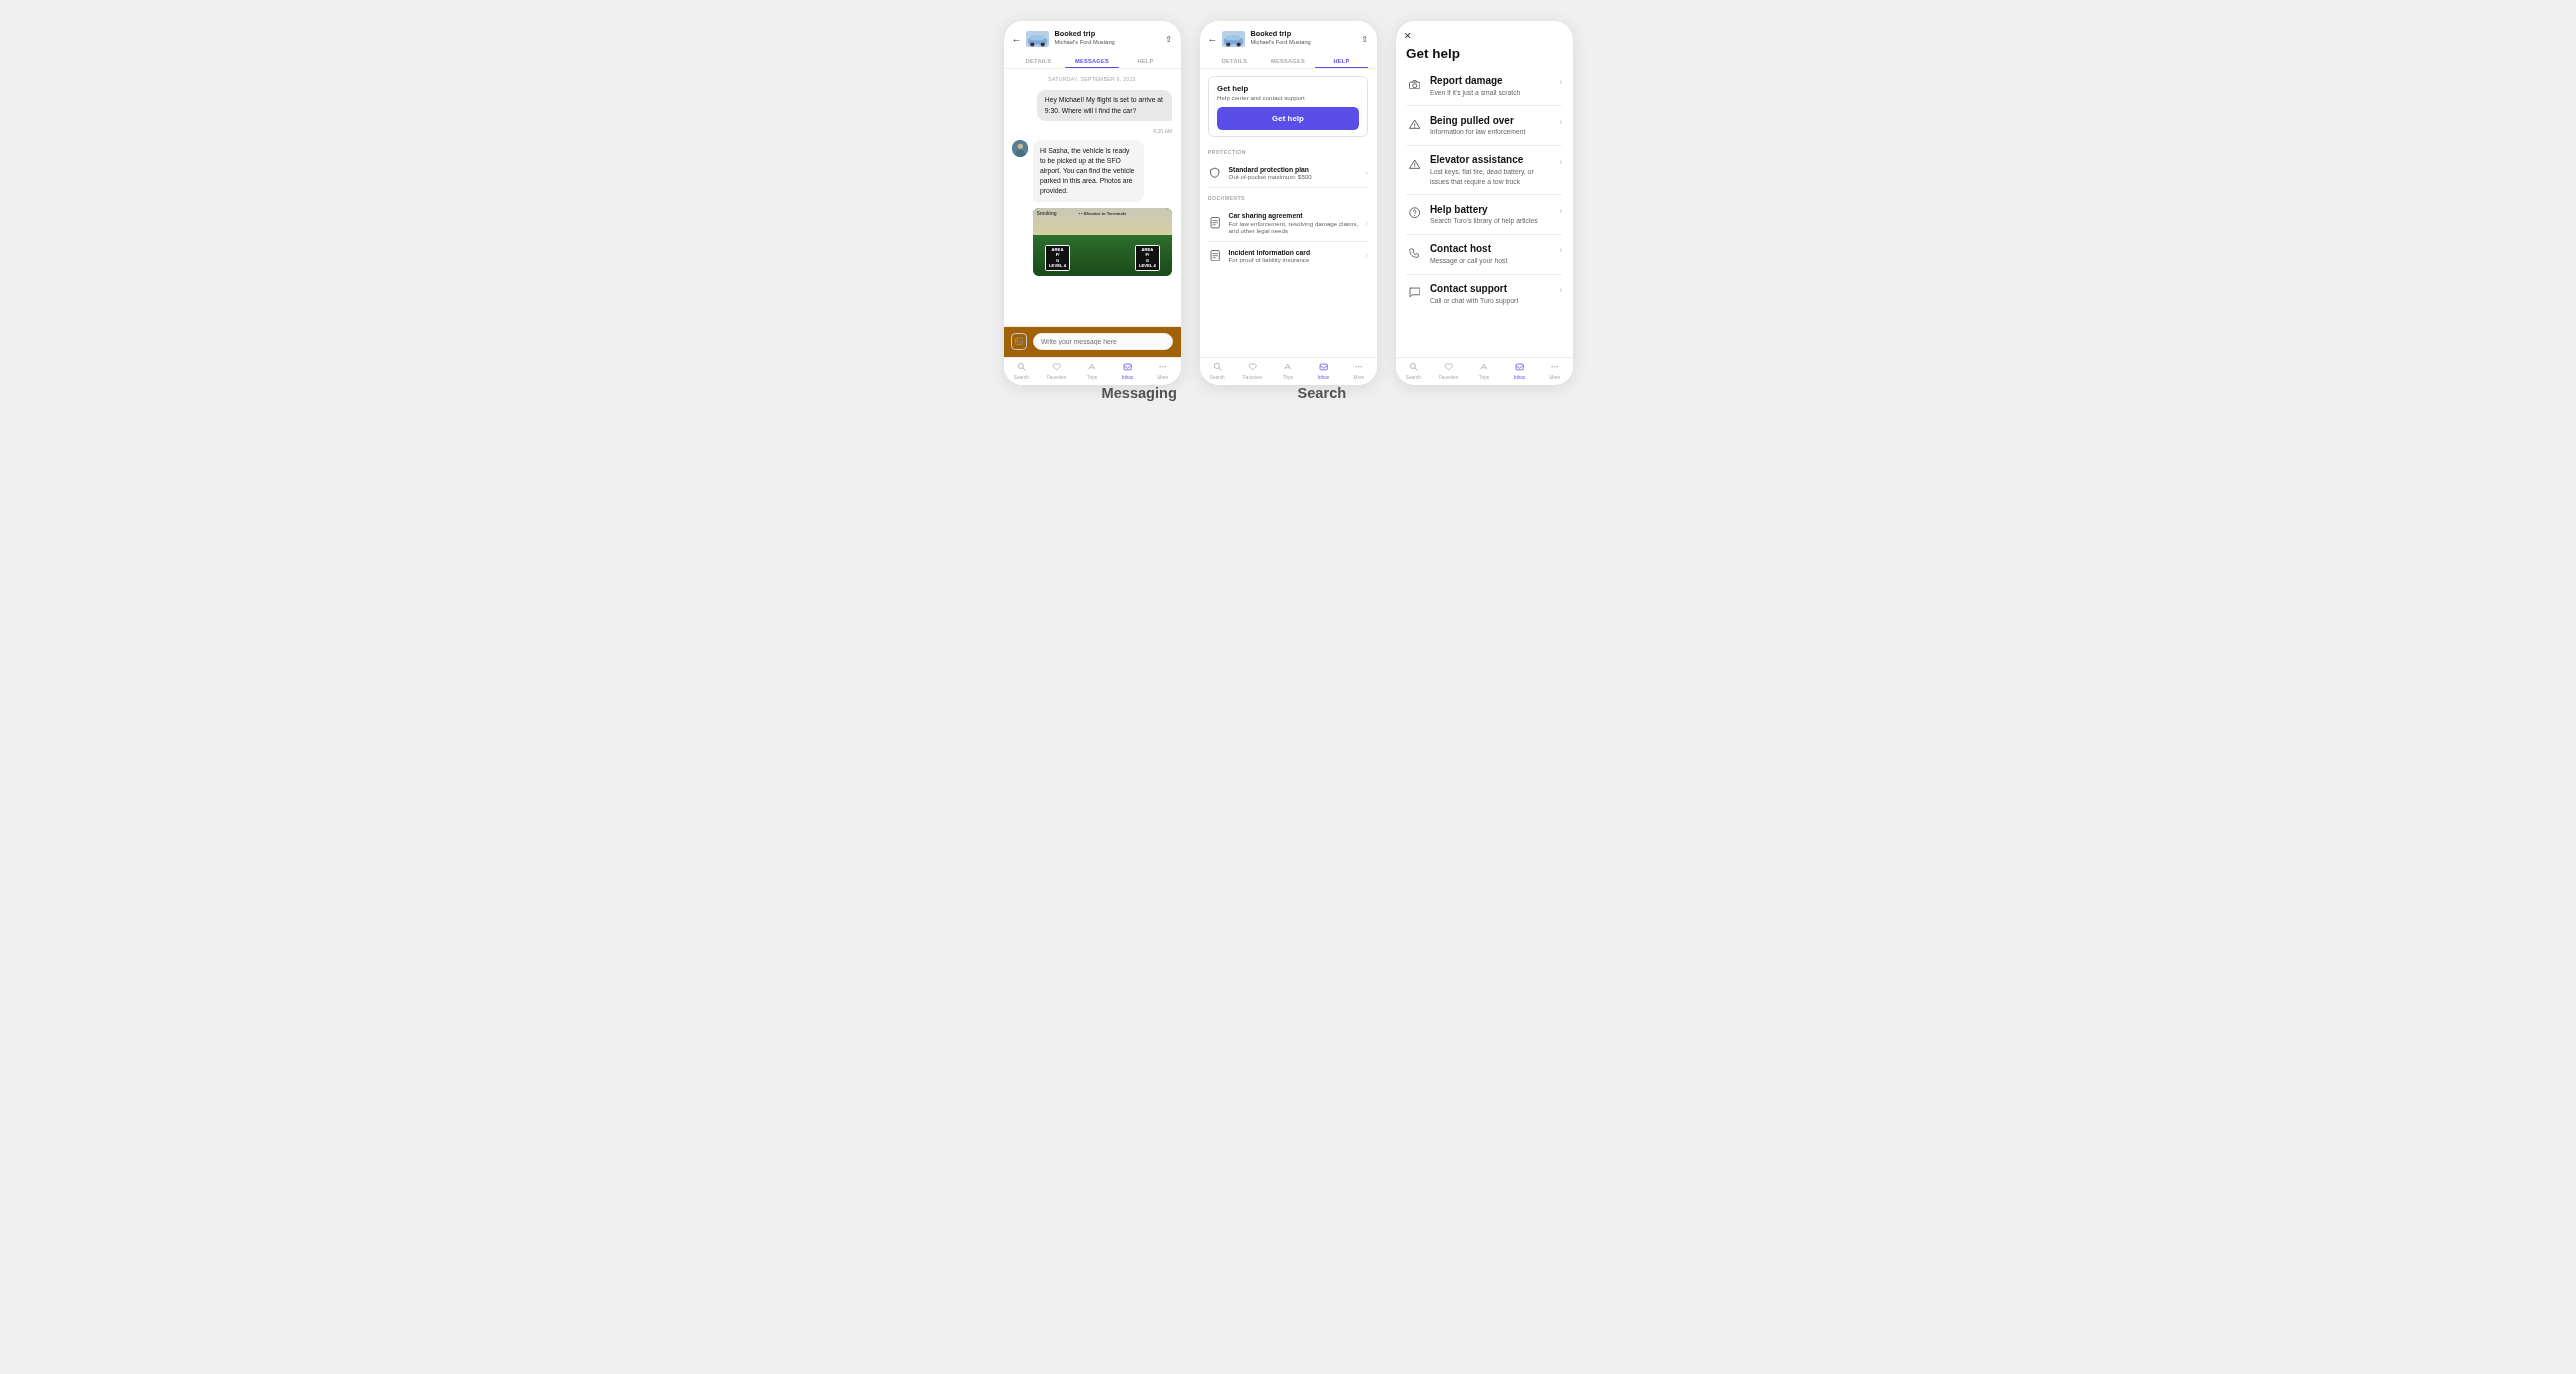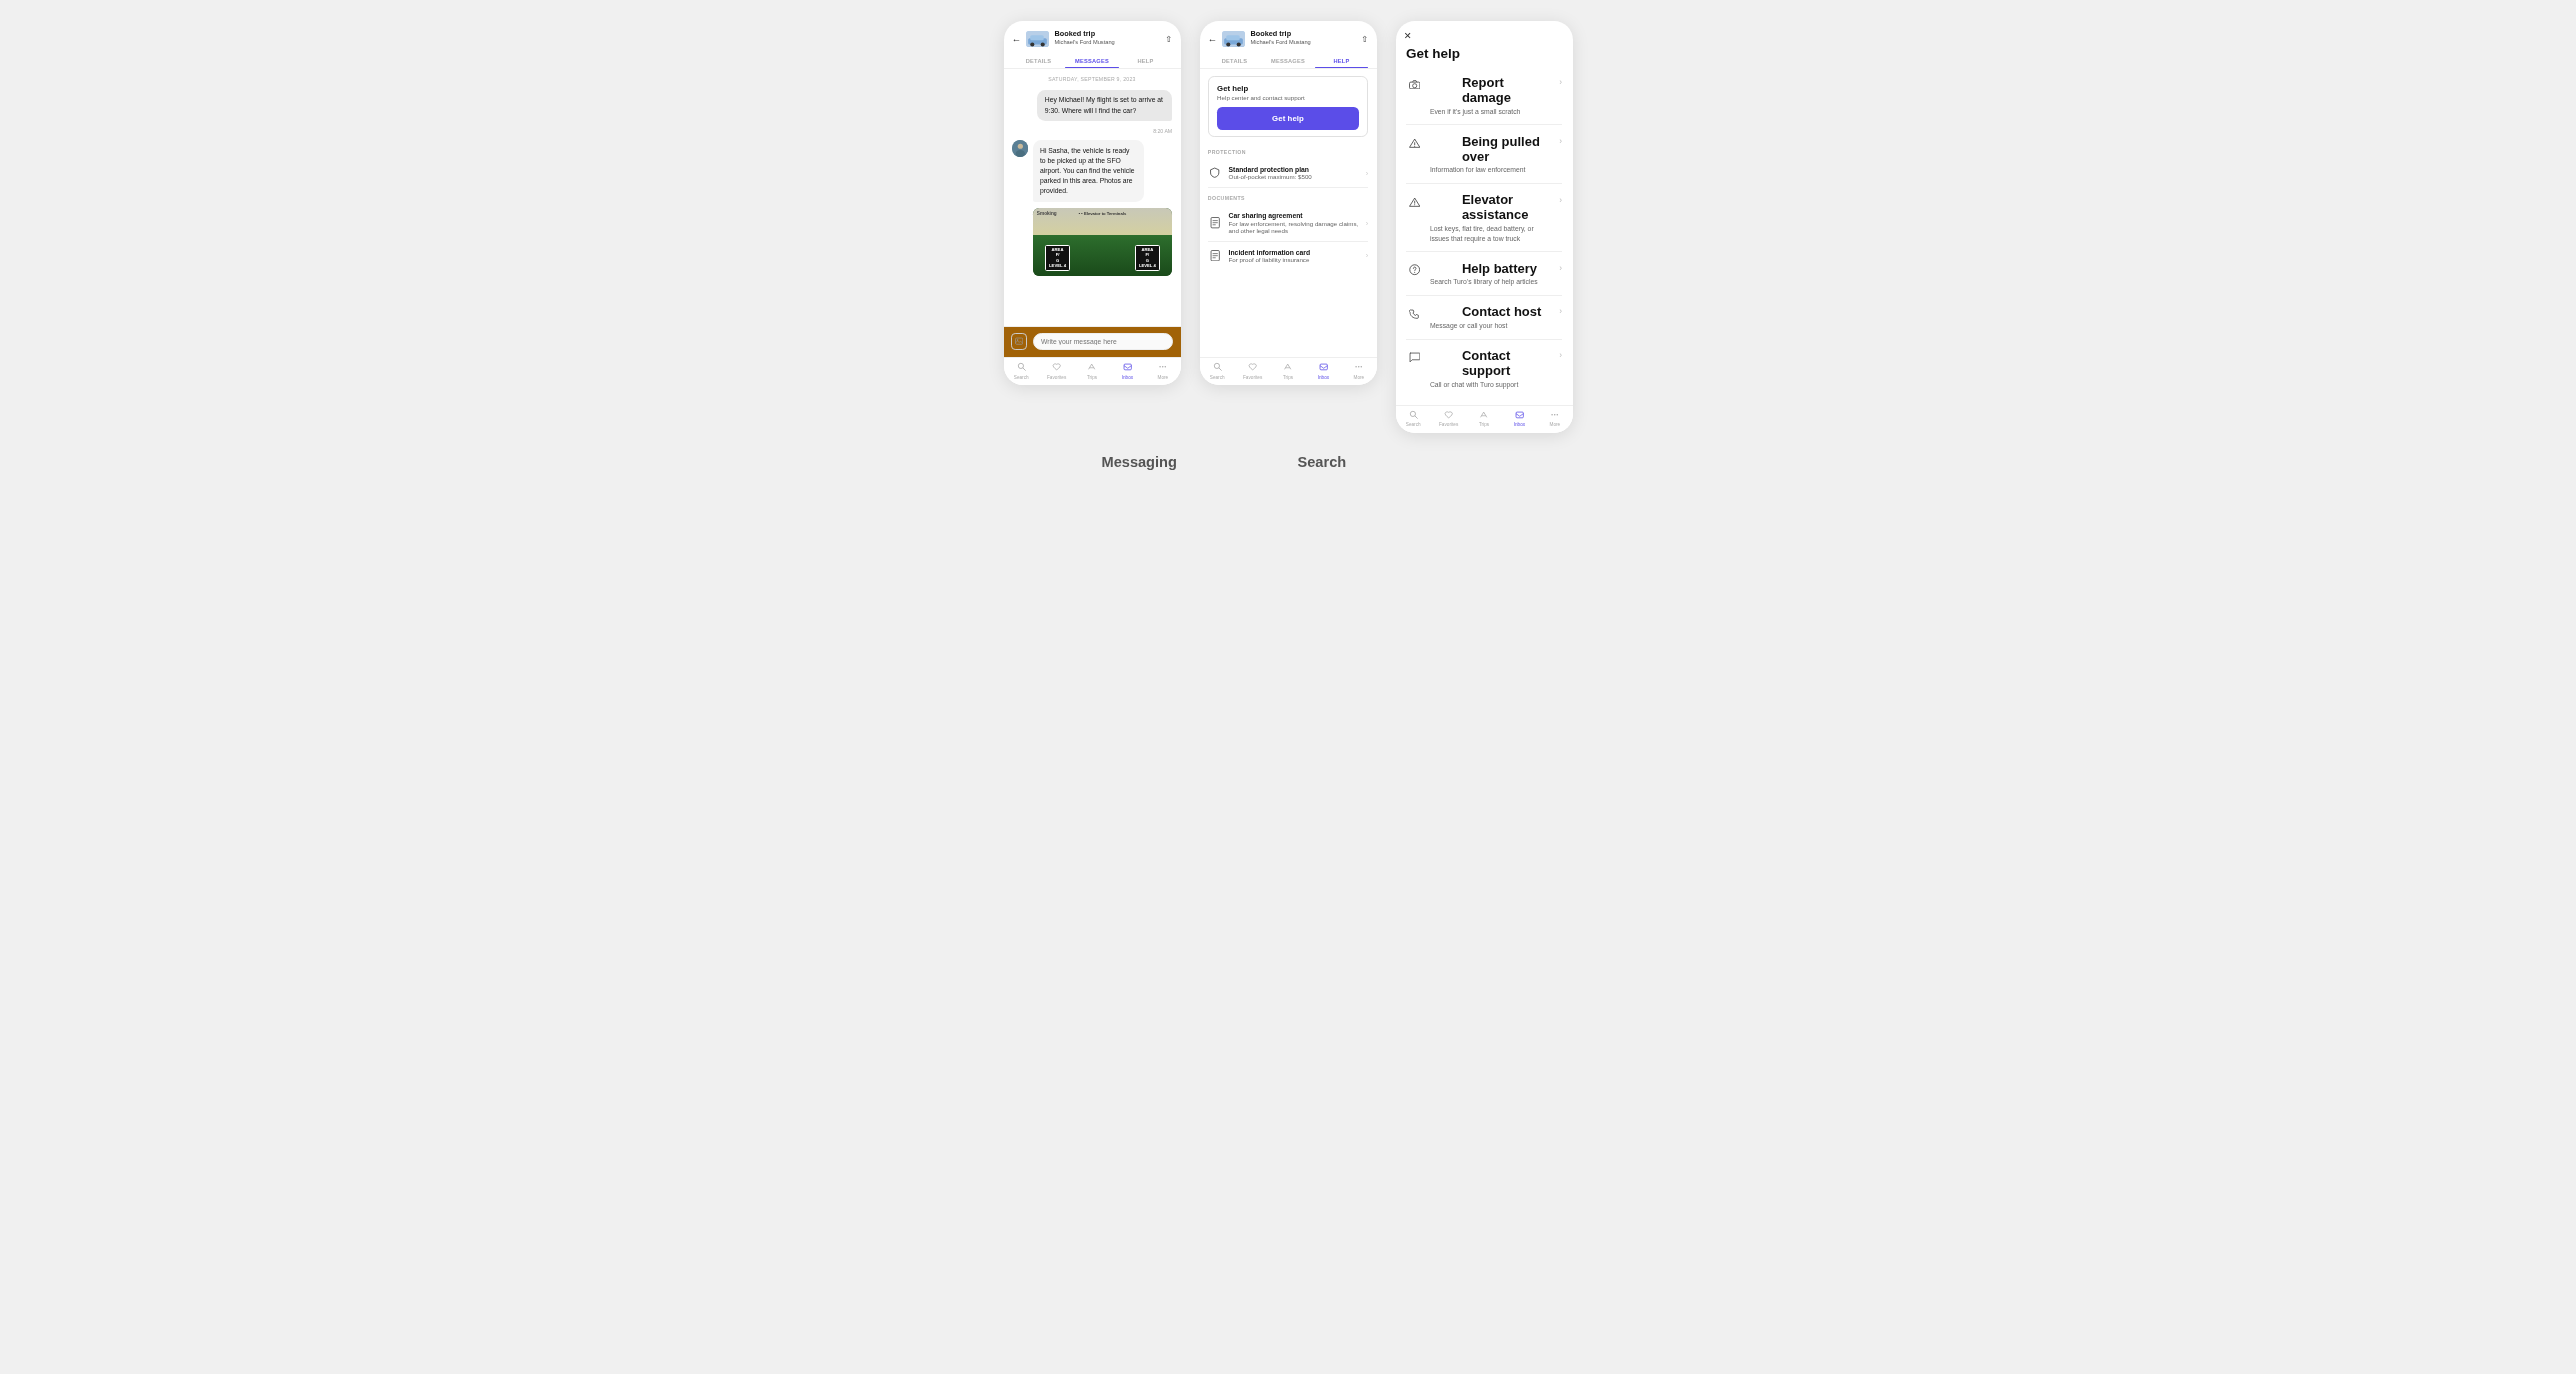--- a/index.html
+++ b/index.html
@@ -318,25 +318,24 @@
     .detail-icon {
       width: 16.7px; height: 16.7px;
       display: flex; align-items: center; justify-content: center;
       flex-shrink: 0;
       margin-top: 1px;
       color: #333;
       font-size: 8.8px;
     }
     .detail-text { flex: 1; }
     .detail-title {
-      font-size: 13px;
+      font-size: 10px;
       font-weight: 700;
       color: #111;
       margin-bottom: 1.6px;
-      margin-left: 32px;
     }
     .detail-sub {
       font-size: 6.8px;
       color: #666;
       line-height: 1.4;
     }
     .detail-chevron {
       color: #bbb;
       font-size: 8.3px;
       margin-top: 2.1px;
@@ -366,21 +365,20 @@
       font-size: 4.7px;
       color: #aaa;
       font-weight: 500;
     }
     .nav-label.active { color: #5b4de8; }
 
     
     .screen-labels {
       display: flex;
       gap: 19px;
-      margin-top: 21px;
       justify-content: center;
       flex-wrap: wrap;
       width: 100%;
       max-width: 552px;
     }
     .screen-label {
       width: 177px;
       text-align: left;
     }
     .screen-label-text {

